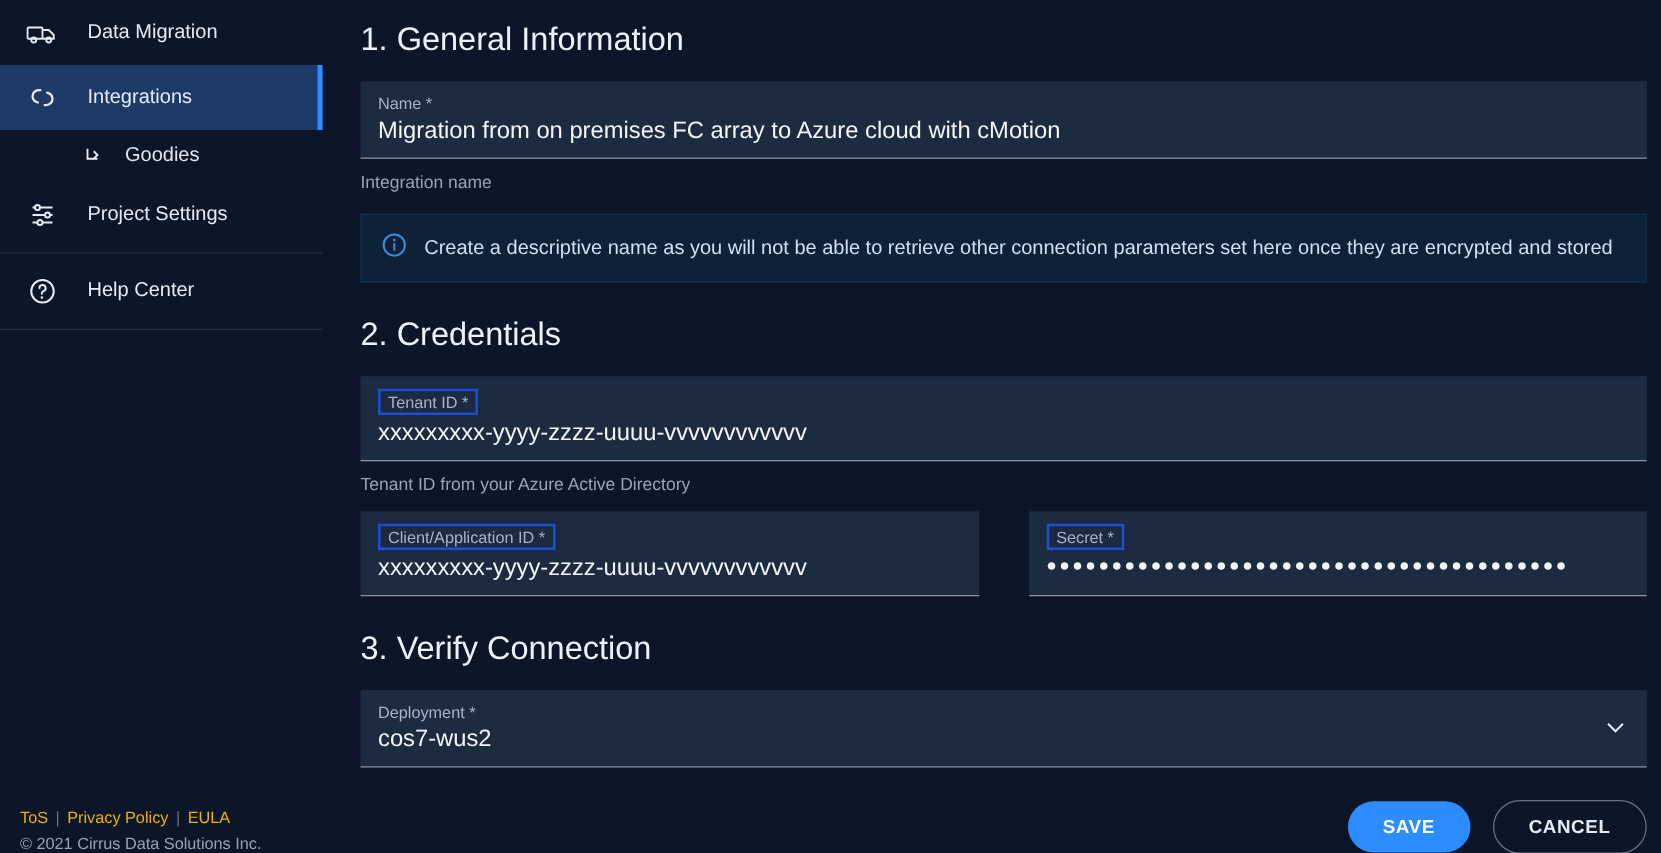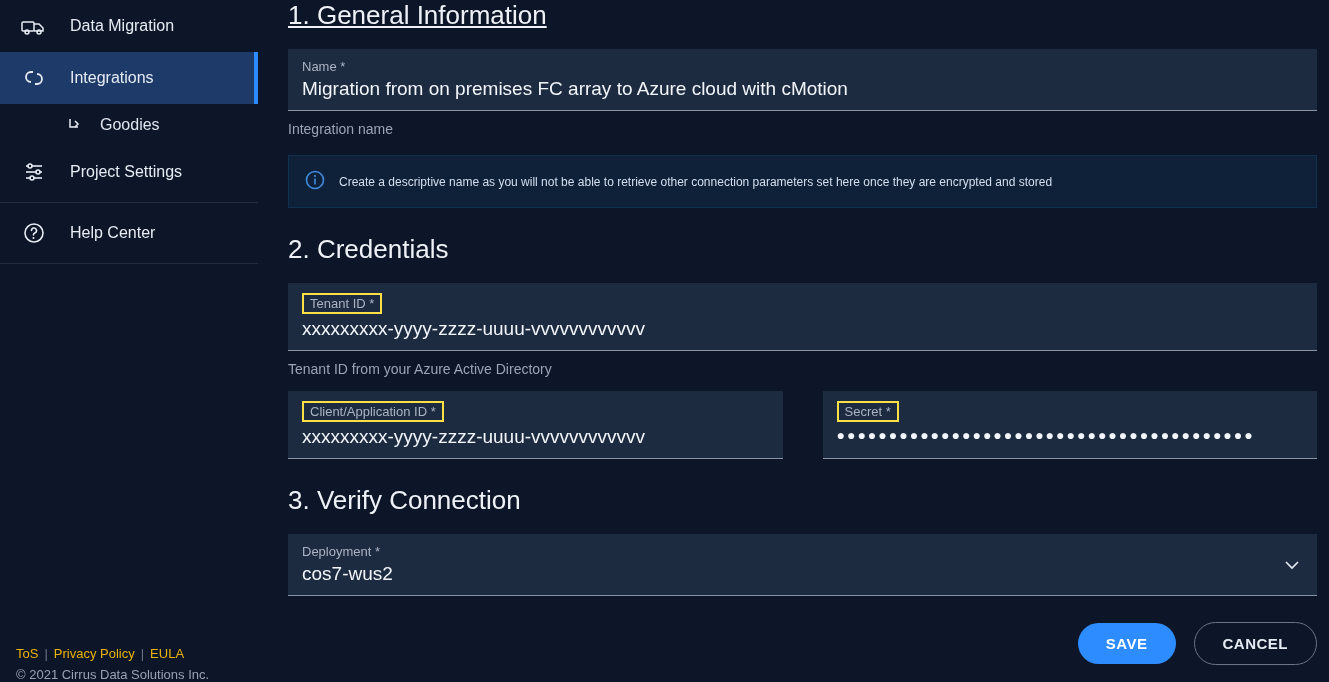--- a/index.html
+++ b/index.html
@@ -18,34 +18,34 @@
   .side-footer { padding: 12px 16px 0 16px; font-size: 13px; color: #c8d0db; }
   .side-footer .links { display: flex; gap: 6px; align-items: center; margin-bottom: 6px; }
   .side-footer .sep { color: #6a7485; }
   .side-footer a { color: #eab308; text-decoration: none; cursor: pointer; }
   .side-footer .copy { color: #98a2b3; }
   .icon-slot { width: 28px; height: 24px; display:inline-flex; align-items:center; justify-content:center; }
 
   
   .main { flex: 1; padding: 0 12px 24px 30px; overflow: auto; }
   h2.section { font-weight: 400; font-size: 26px; margin: 6px 0 18px 0; color: #eef2f8; }
-  h2.section.first { margin-top: 0; text-decoration: underline; }
+  h2.section.first { margin-top: 16px; }
 
   .field { background: #1d2b41; border-bottom: 1px solid #8a93a3; padding: 10px 8px 10px 14px; }
   .field .label { font-size: 13px; color: #aab3c2; margin-bottom: 4px; display:flex; align-items:center; gap:2px;}
   .field .value { font-size: 19px; color: #f2f5fa; background: transparent; border: none; outline: none; width: 100%; font-family: inherit; }
   .helper { font-size: 14px; color: #9aa4b5; margin-top: 10px; }
 
-  .info-banner { display: flex; align-items: center; gap: 14px; background: #0f2138; border: 1px solid #11304f; padding: 14px 16px; margin-top: 18px; font-size: 12px; color: #d4dff0; }
+  .info-banner { display: flex; align-items: center; gap: 14px; background: #0f2138; border: 1px solid #11304f; padding: 14px 16px; margin-top: 18px; font-size: 16px; color: #d4dff0; }
   .info-banner svg { flex: 0 0 auto; }
 
   .row2 { display: flex; gap: 40px; margin-top: 14px; }
   .row2 .field { flex: 1; }
 
-  .highlight-box { display: inline-block; border: 2px solid #fde047; padding: 1px 6px; }
+  .highlight-box { display: inline-block; border: 2px solid #1d4ed8; padding: 1px 6px; }
 
   .select-field { position: relative; }
   .select-caret { position: absolute; right: 18px; top: 50%; transform: translateY(-50%); }
 
   .actions { display: flex; gap: 18px; margin-top: 26px; align-items:center;justify-content:flex-end;}
   .btn { font-size: 15px; font-weight: 700; letter-spacing: 0.5px; padding: 12px 28px; border-radius: 24px; cursor: pointer; border: none; }
   .btn-primary { background: #2d8cff; color: #ffffff; }
   .btn-secondary { background: transparent; color: #e7ecf4; border: 1px solid #6a7485; }
 </style>
 </head>

